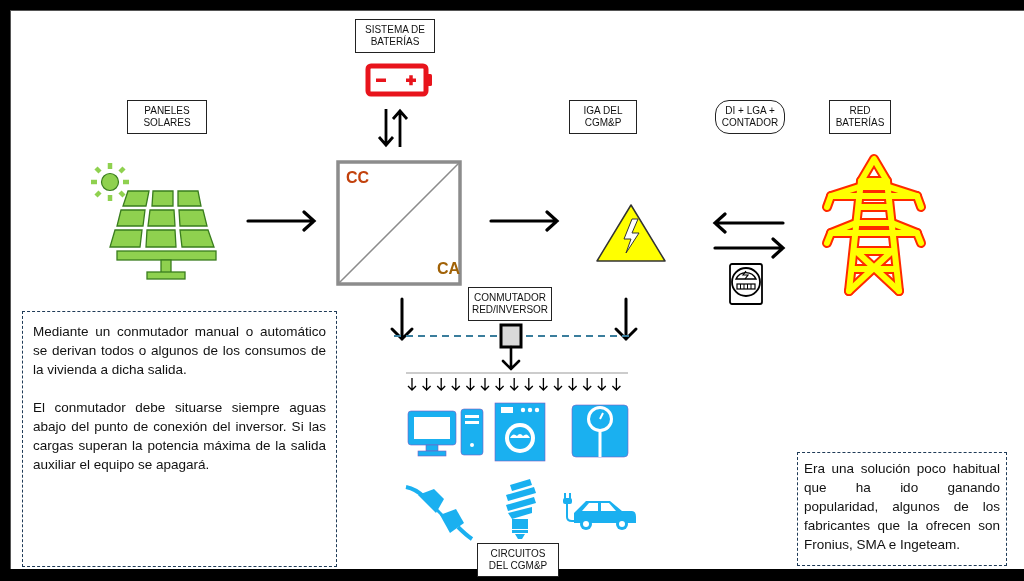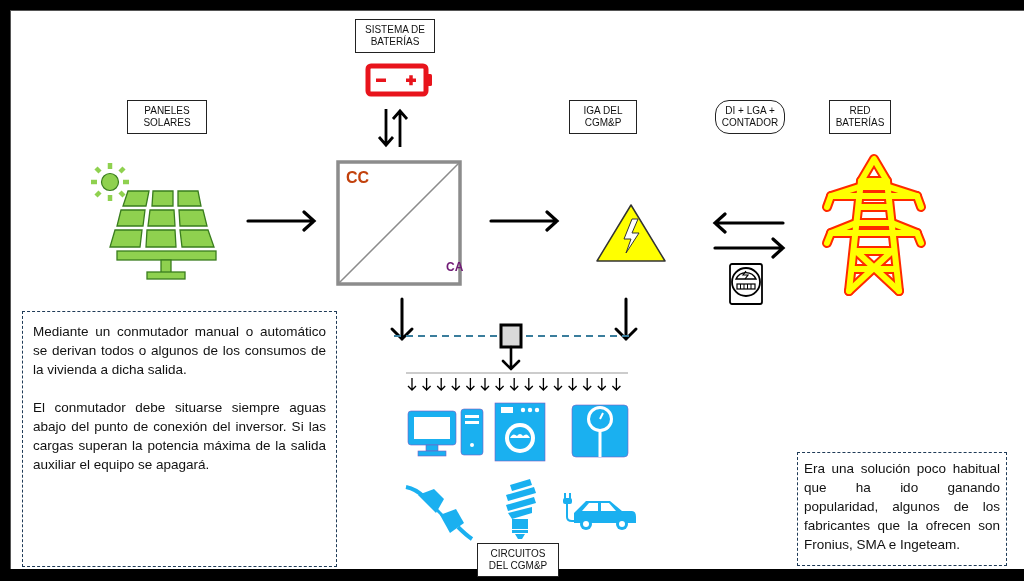--- a/index.html
+++ b/index.html
@@ -73,21 +73,21 @@
 
   <svg class="abs" style="left:235px;top:198px" width="72" height="24" viewBox="0 0 72 24">
     <path d="M2 12 H68 M58 3 L68 12 L58 21" fill="none" stroke="#000" stroke-width="3.2" stroke-linecap="round"></path>
   </svg>
 
   <svg class="abs" style="left:325px;top:149px" width="126" height="126" viewBox="0 0 126 126">
     <rect x="2" y="2" width="122" height="122" fill="#fff" stroke="#8c8c8c" stroke-width="3.5"></rect>
     <line x1="3" y1="123" x2="123" y2="3" stroke="#8c8c8c" stroke-width="1.5"></line>
   </svg>
   <div class="abs" style="left:335px;top:158px;font-size:16px;font-weight:bold;color:#c2410c;">CC</div>
-  <div class="abs" style="left:435px;top:249px;font-size:12px;font-weight:bold;color:#701a75;">CA</div>
+  <div class="abs" style="left:426px;top:249px;font-size:16px;font-weight:bold;color:#a16207;">CA</div>
 
   <svg class="abs" style="left:478px;top:198px" width="72" height="24" viewBox="0 0 72 24">
     <path d="M2 12 H68 M58 3 L68 12 L58 21" fill="none" stroke="#000" stroke-width="3.2" stroke-linecap="round"></path>
   </svg>
 
   <div class="label-box" style="left:558px;top:89px;width:68px;height:34px;">
     <span>IGA DEL</span>
     <span>CGM&amp;P</span>
   </div>
 
@@ -152,20 +152,24 @@
     <path d="M15 2 V42 M5 32 L15 42 L25 32" fill="none" stroke="#000" stroke-width="3" stroke-linecap="round"></path>
   </svg>
   <svg class="abs" style="left:600px;top:286px" width="30" height="46" viewBox="0 0 30 46">
     <path d="M15 2 V42 M5 32 L15 42 L25 32" fill="none" stroke="#000" stroke-width="3" stroke-linecap="round"></path>
   </svg>
 
   <svg class="abs" style="left:383px;top:322px" width="240" height="6" viewBox="0 0 240 6">
     <line x1="0" y1="3" x2="240" y2="3" stroke="#3a7d9c" stroke-width="1.8" stroke-dasharray="7 5"></line>
   </svg>
 
+  <div class="label-box" style="left:457px;top:276px;width:84px;height:34px;">
+    <span>CONMUTADOR</span>
+    <span>RED/INVERSOR</span>
+  </div>
 
   <svg class="abs" style="left:486px;top:312px" width="28" height="50" viewBox="0 0 28 50">
     <rect x="4" y="2" width="20" height="22" fill="#d9d9d9" stroke="#000" stroke-width="3"></rect>
     <path d="M14 24 V46 M6 38 L14 46 L22 38" fill="none" stroke="#000" stroke-width="2.6" stroke-linecap="round"></path>
   </svg>
 
   <svg class="abs" id="dist" style="left:395px;top:360px" width="222" height="22" viewBox="0 0 222 22">
     <line x1="0" y1="2" x2="222" y2="2" stroke="#999" stroke-width="1"></line>
   <path d="M6 7 V19 M2 15 L6 19 L10 15" fill="none" stroke="#000" stroke-width="1.3"></path>
       <path d="M20.6 7 V19 M16.6 15 L20.6 19 L24.6 15" fill="none" stroke="#000" stroke-width="1.3"></path>

